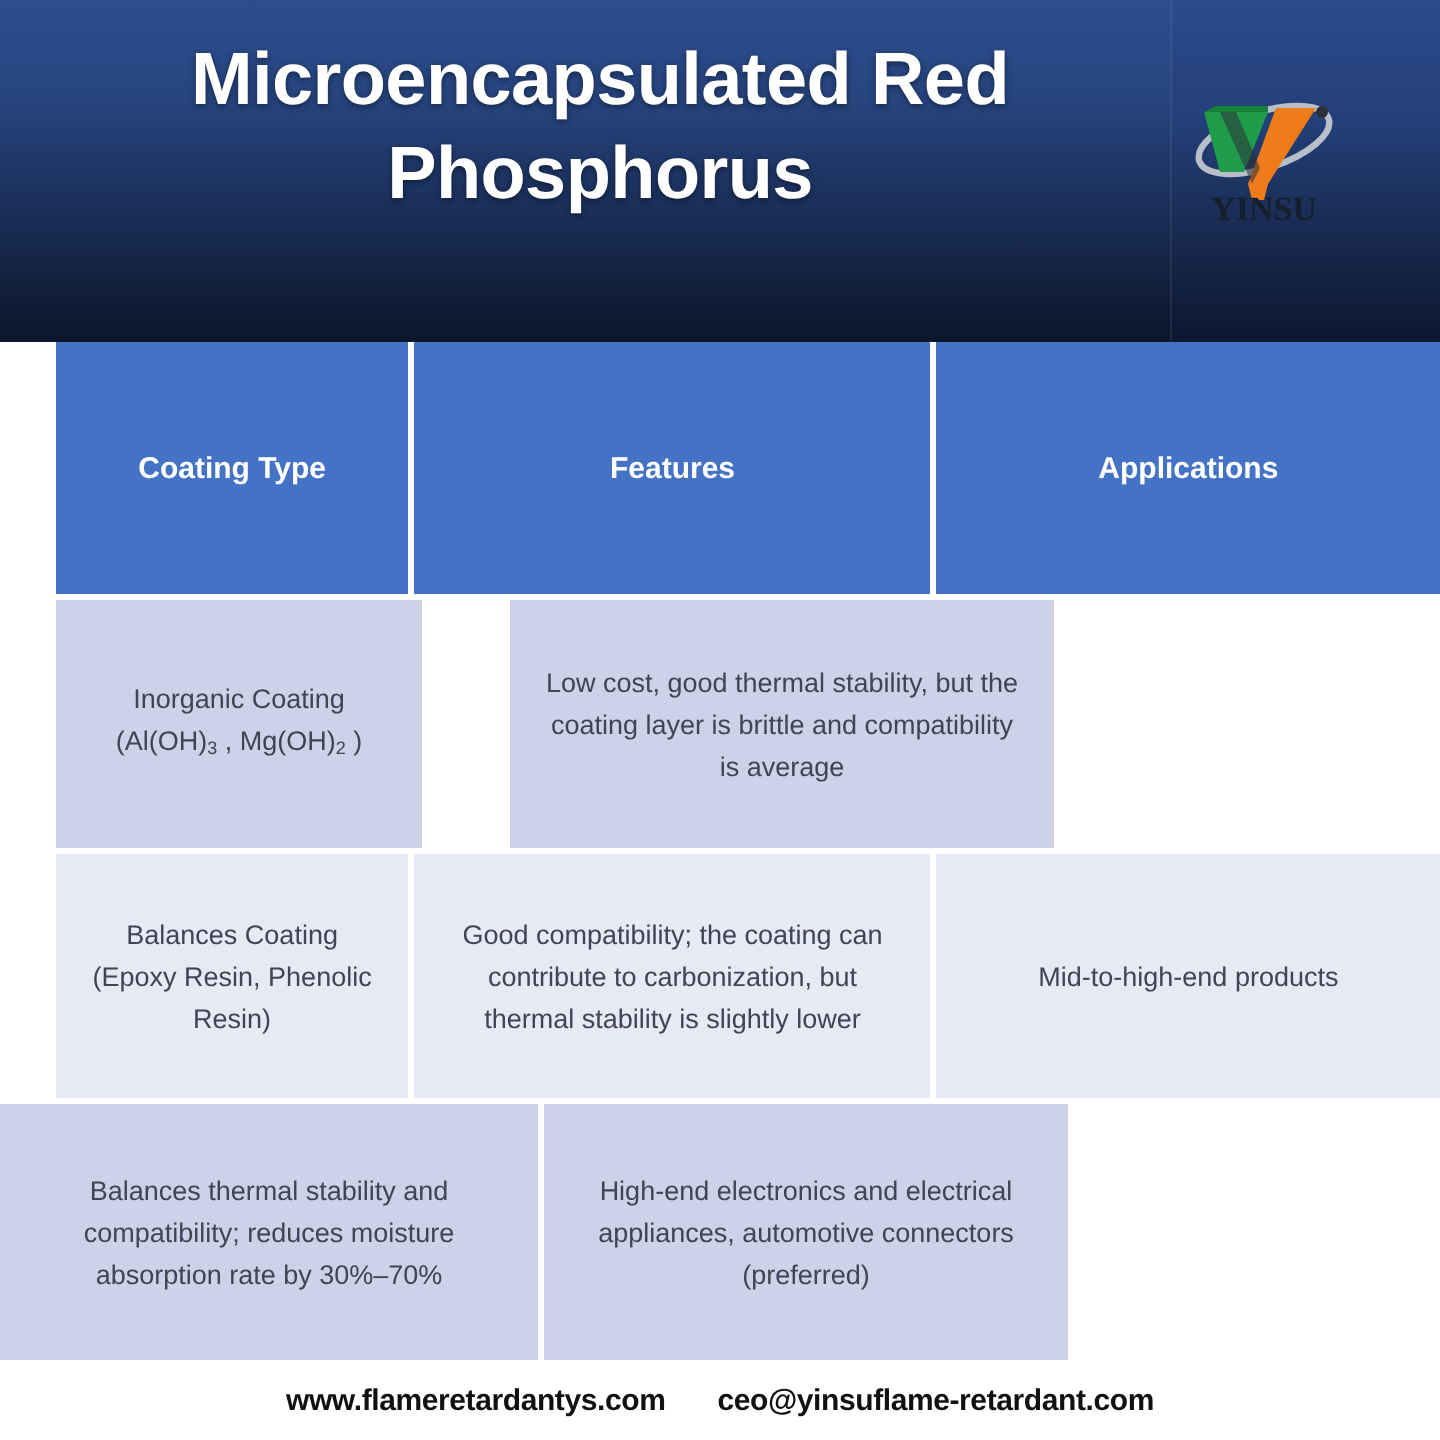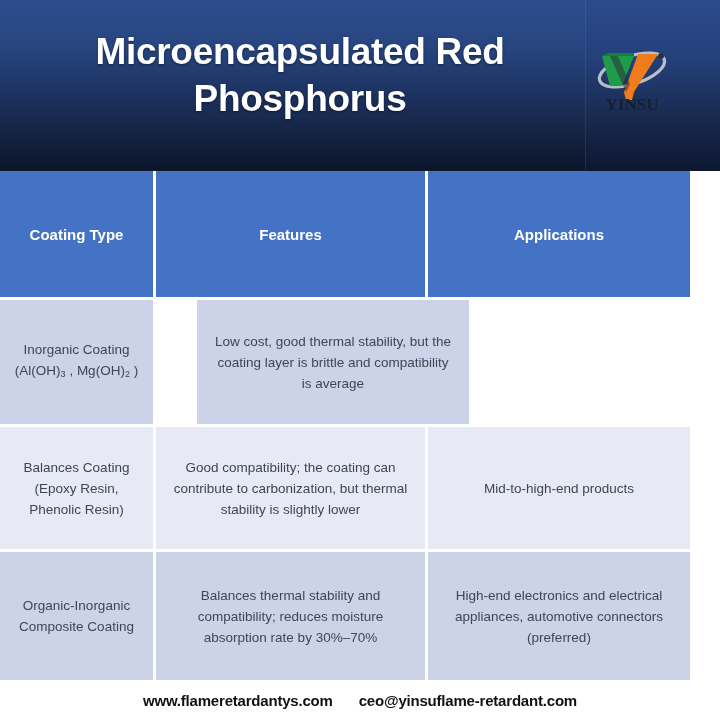--- a/index.html
+++ b/index.html
@@ -32,21 +32,21 @@
     position: absolute;
     right: 0; top: 0;
     width: 135px;
     height: 171px;
     background: linear-gradient(180deg, #2c4b8c 0%, #24407a 35%, #18294e 70%, #0d1730 100%);
     border-left: 1px solid rgba(255,255,255,0.07);
   }
   .banner-title {
     position: absolute;
     left: 20px;
-    top: 28px;
+    top: 16px;
     width: 560px;
     text-align: center;
     color: #ffffff;
     font-size: 37px;
     font-weight: bold;
     line-height: 47px;
     letter-spacing: -0.3px;
     text-shadow: 0 1px 3px rgba(0,0,0,0.45);
   }
 
@@ -81,21 +81,21 @@
     align-items: center;
     justify-content: center;
     text-align: center;
     padding: 6px 14px;
     border-right: 3px solid #ffffff;
     border-bottom: 3px solid #ffffff;
   }
   .cell:last-child { border-right: none; }
   .row:last-child .cell { border-bottom: none; }
 
-  .col-1 { width: 156px; }
+  .col-1 { width: 186px; margin-left: 28px; }
   .col-2 { width: 272px; }
   .col-3 { width: 262px; }
 
   .header-row .cell {
     background: #4472c4;
     color: #ffffff;
     font-size: 15px;
     font-weight: bold;
   }
 
@@ -179,21 +179,20 @@
       <div class="cell col-2">Low cost, good thermal stability, but the coating layer is brittle and compatibility is average</div>
     </div>
 
     <div class="row data-row-2 band-light">
       <div class="cell col-1">Balances Coating (Epoxy Resin, Phenolic Resin)</div>
       <div class="cell col-2">Good compatibility; the coating can contribute to carbonization, but thermal stability is slightly lower</div>
       <div class="cell col-3">Mid-to-high-end products</div>
     </div>
 
     <div class="row data-row-3 band-dark">
-      <div class="cell col-1">Organic-Inorganic Composite Coating</div>
       <div class="cell col-2">Balances thermal stability and compatibility; reduces moisture absorption rate by 30%–70%</div>
       <div class="cell col-3">High-end electronics and electrical appliances, automotive connectors (preferred)</div>
     </div>
 
   </div>
 
   <div class="footer">
     <span>www.flameretardantys.com</span>
     <span>ceo@yinsuflame-retardant.com</span>
   </div>

